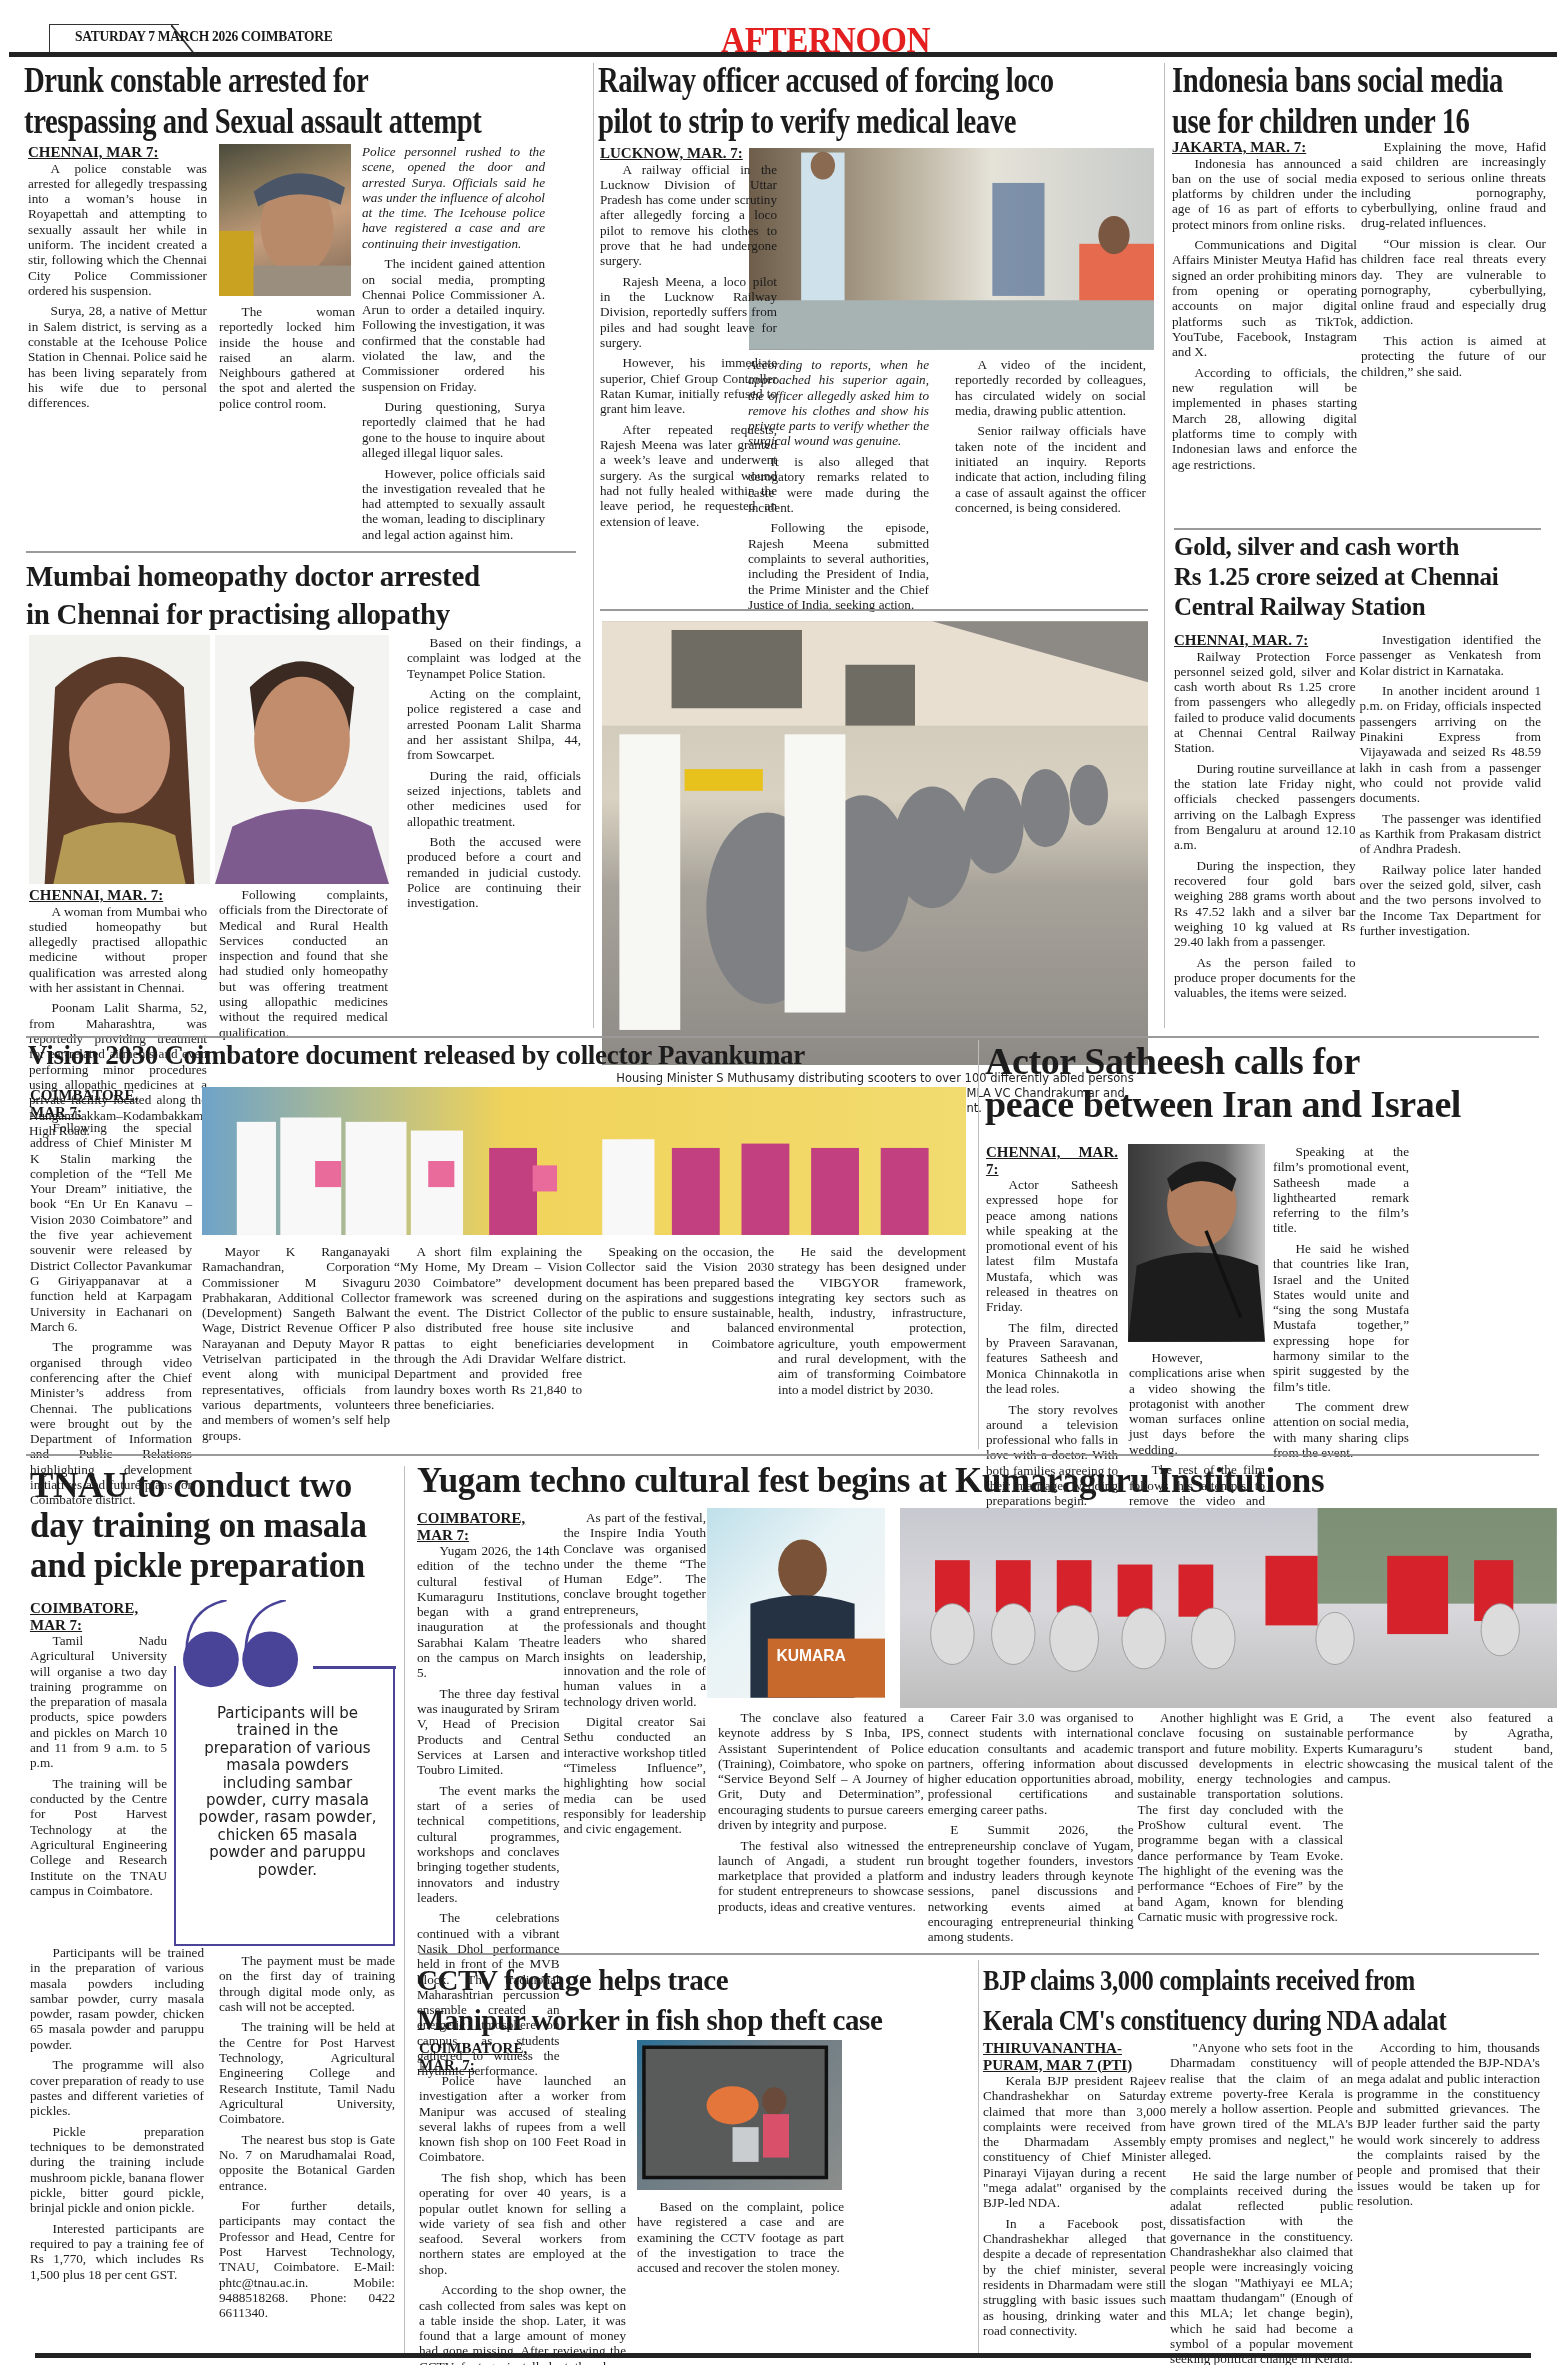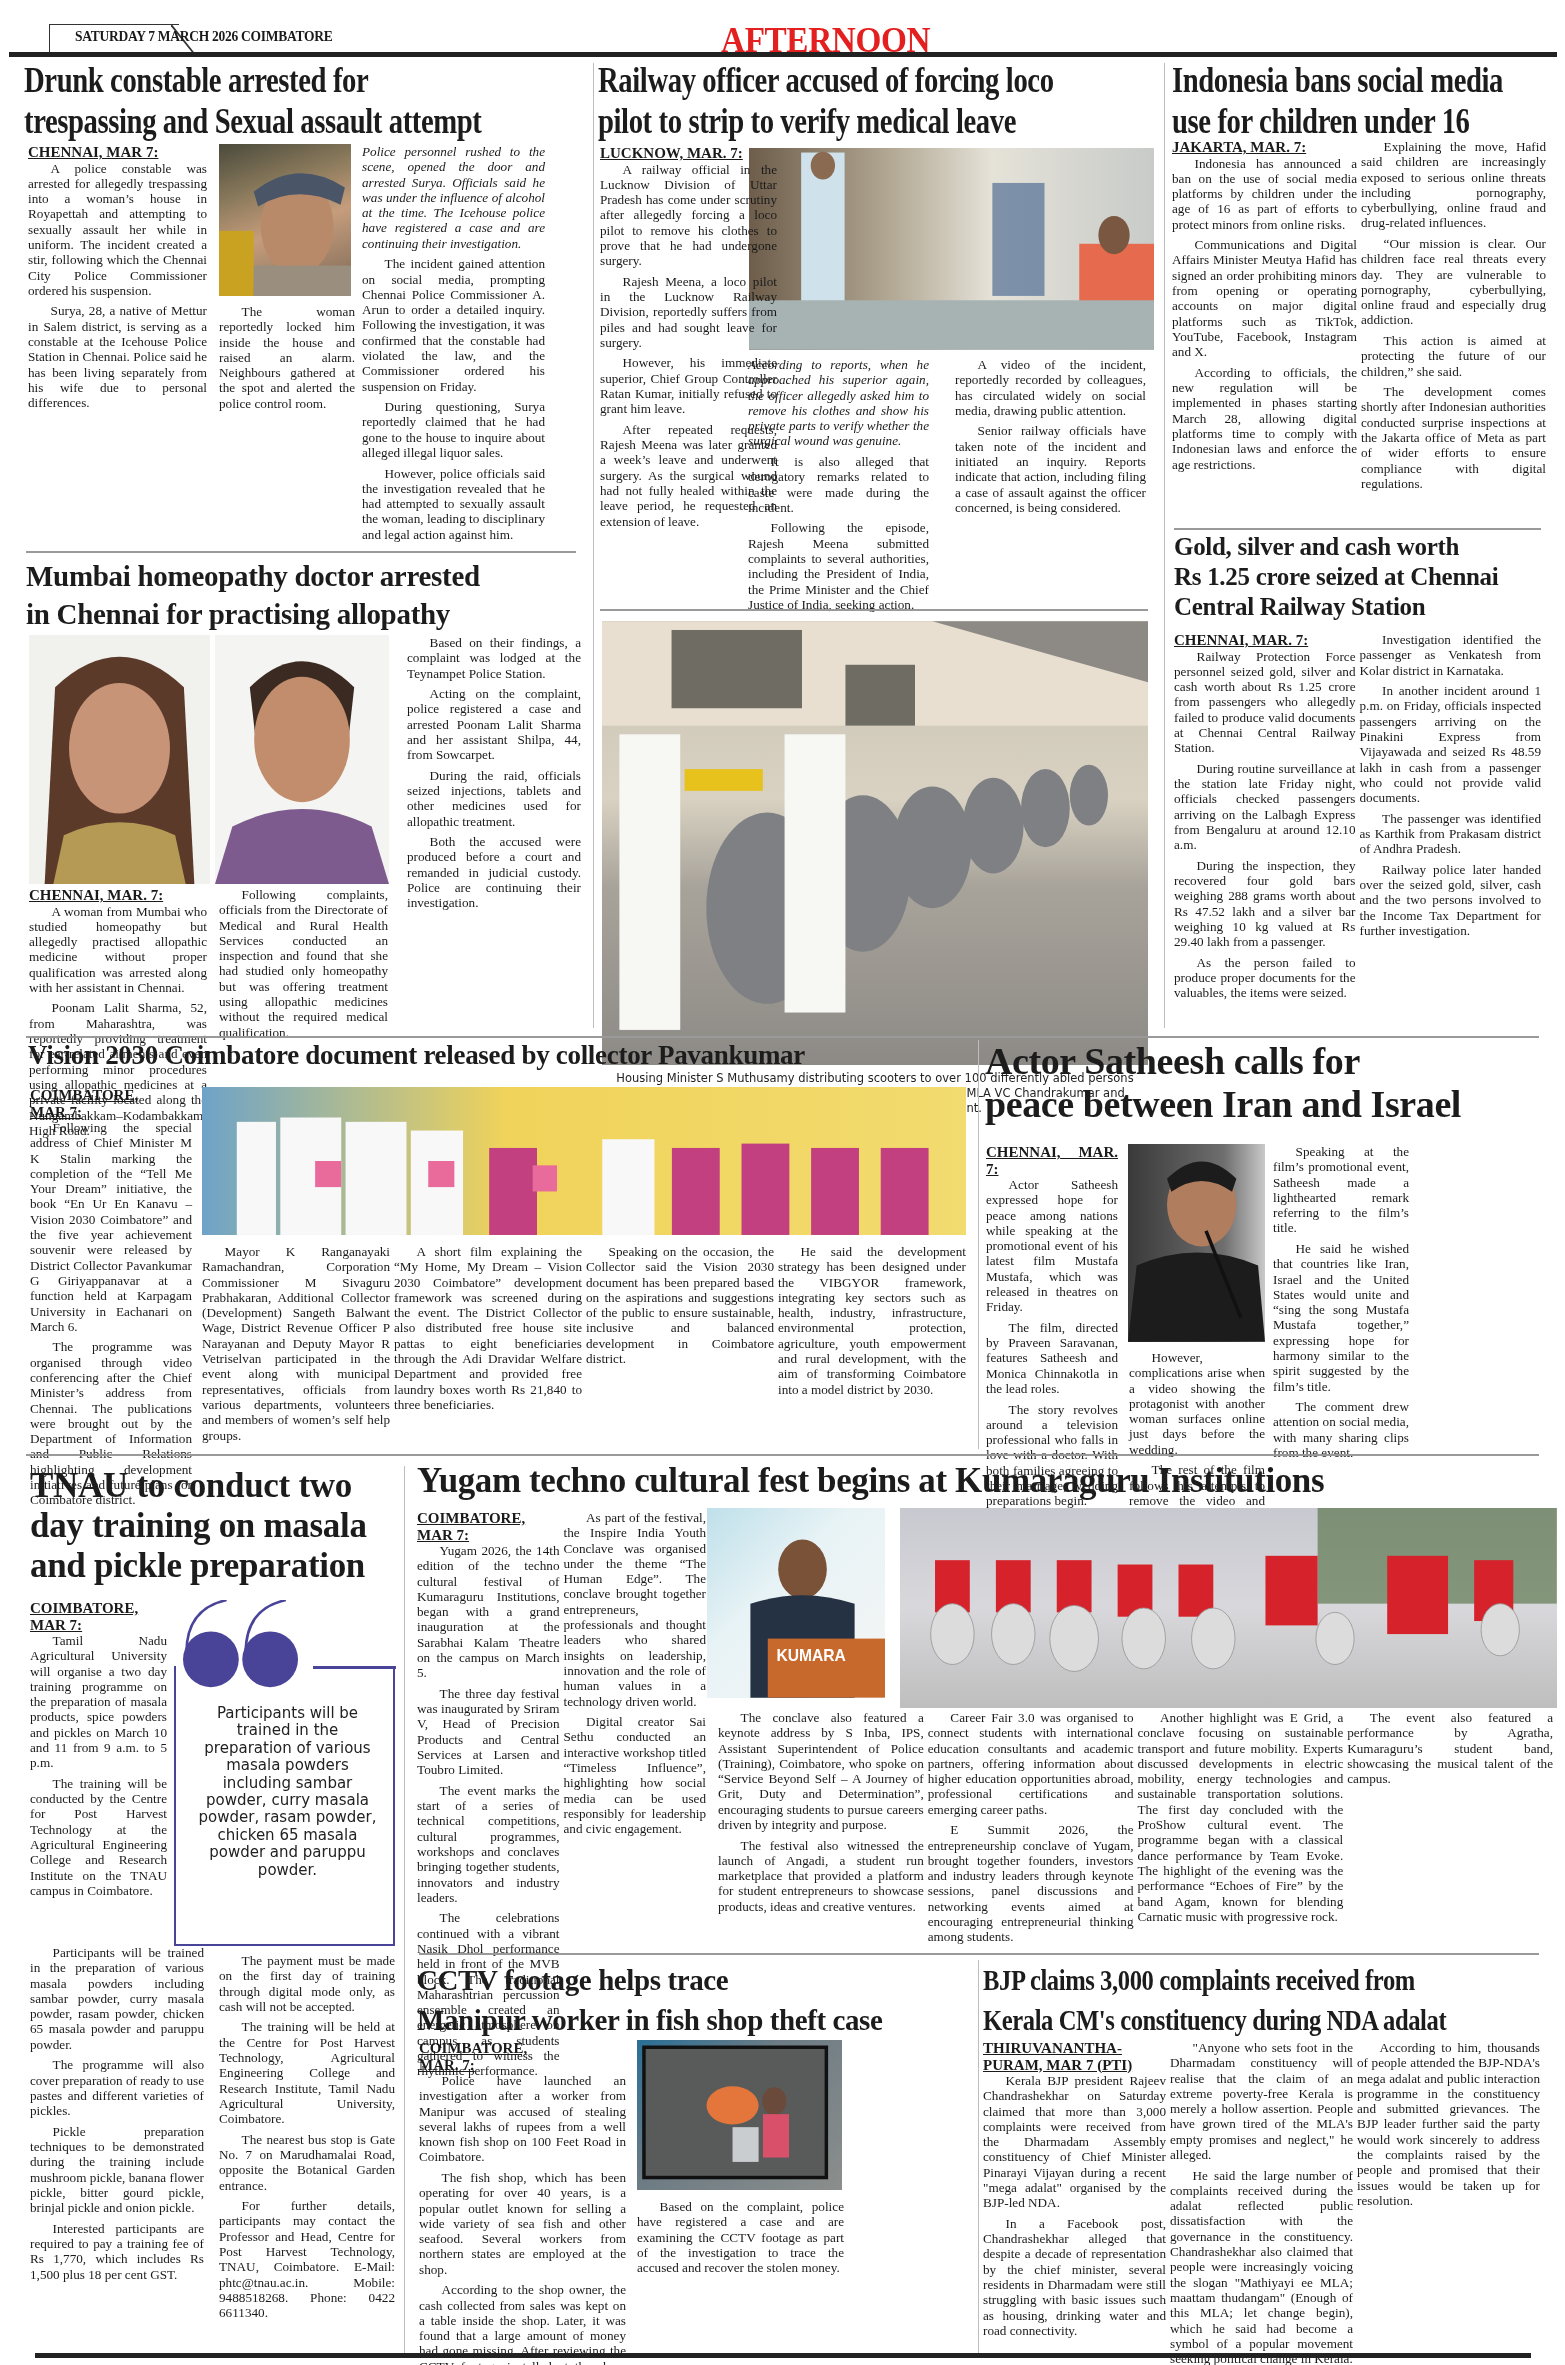--- a/index.html
+++ b/index.html
@@ -168,21 +168,20 @@
     <div class="col">
       <p class="placeline">JAKARTA, MAR. 7:</p>
       <p>Indonesia has announced a ban on the use of social media platforms by children under the age of 16 as part of efforts to protect minors from online risks.</p>
       <p>Communications and Digital Affairs Minister Meutya Hafid has signed an order prohibiting minors from opening or operating accounts on major digital platforms such as TikTok, YouTube, Facebook, Instagram and X.</p>
       <p>According to officials, the new regulation will be implemented in phases starting March 28, allowing digital platforms time to comply with Indonesian laws and enforce the age restrictions.</p>
     </div>
     <div class="col">
       <p>Explaining the move, Hafid said children are increasingly exposed to serious online threats including pornography, cyberbullying, online fraud and drug-related influences.</p>
       <p>“Our mission is clear. Our children face real threats every day. They are vulnerable to pornography, cyberbullying, online fraud and especially drug addiction.</p>
       <p>This action is aimed at protecting the future of our children,” she said.</p>
-      <p>The development comes shortly after Indonesian authorities conducted surprise inspections at the Jakarta office of Meta as part of wider efforts to ensure compliance with digital regulations.</p>
     </div>
   </div>
 </div>
 <div class="rule-h" style="left:1174px; top:528px; width:367px"></div>
 
 <article class="article" style="left:1174px; top:532px; width:374px">
   <h2 class="headline" style="font-size:25px; line-height:30px; letter-spacing:-0.3px">
     <span style="display:block">Gold, silver and cash worth</span>
     <span style="display:block">Rs 1.25 crore seized at Chennai</span>
     <span style="display:block">Central Railway Station</span>

